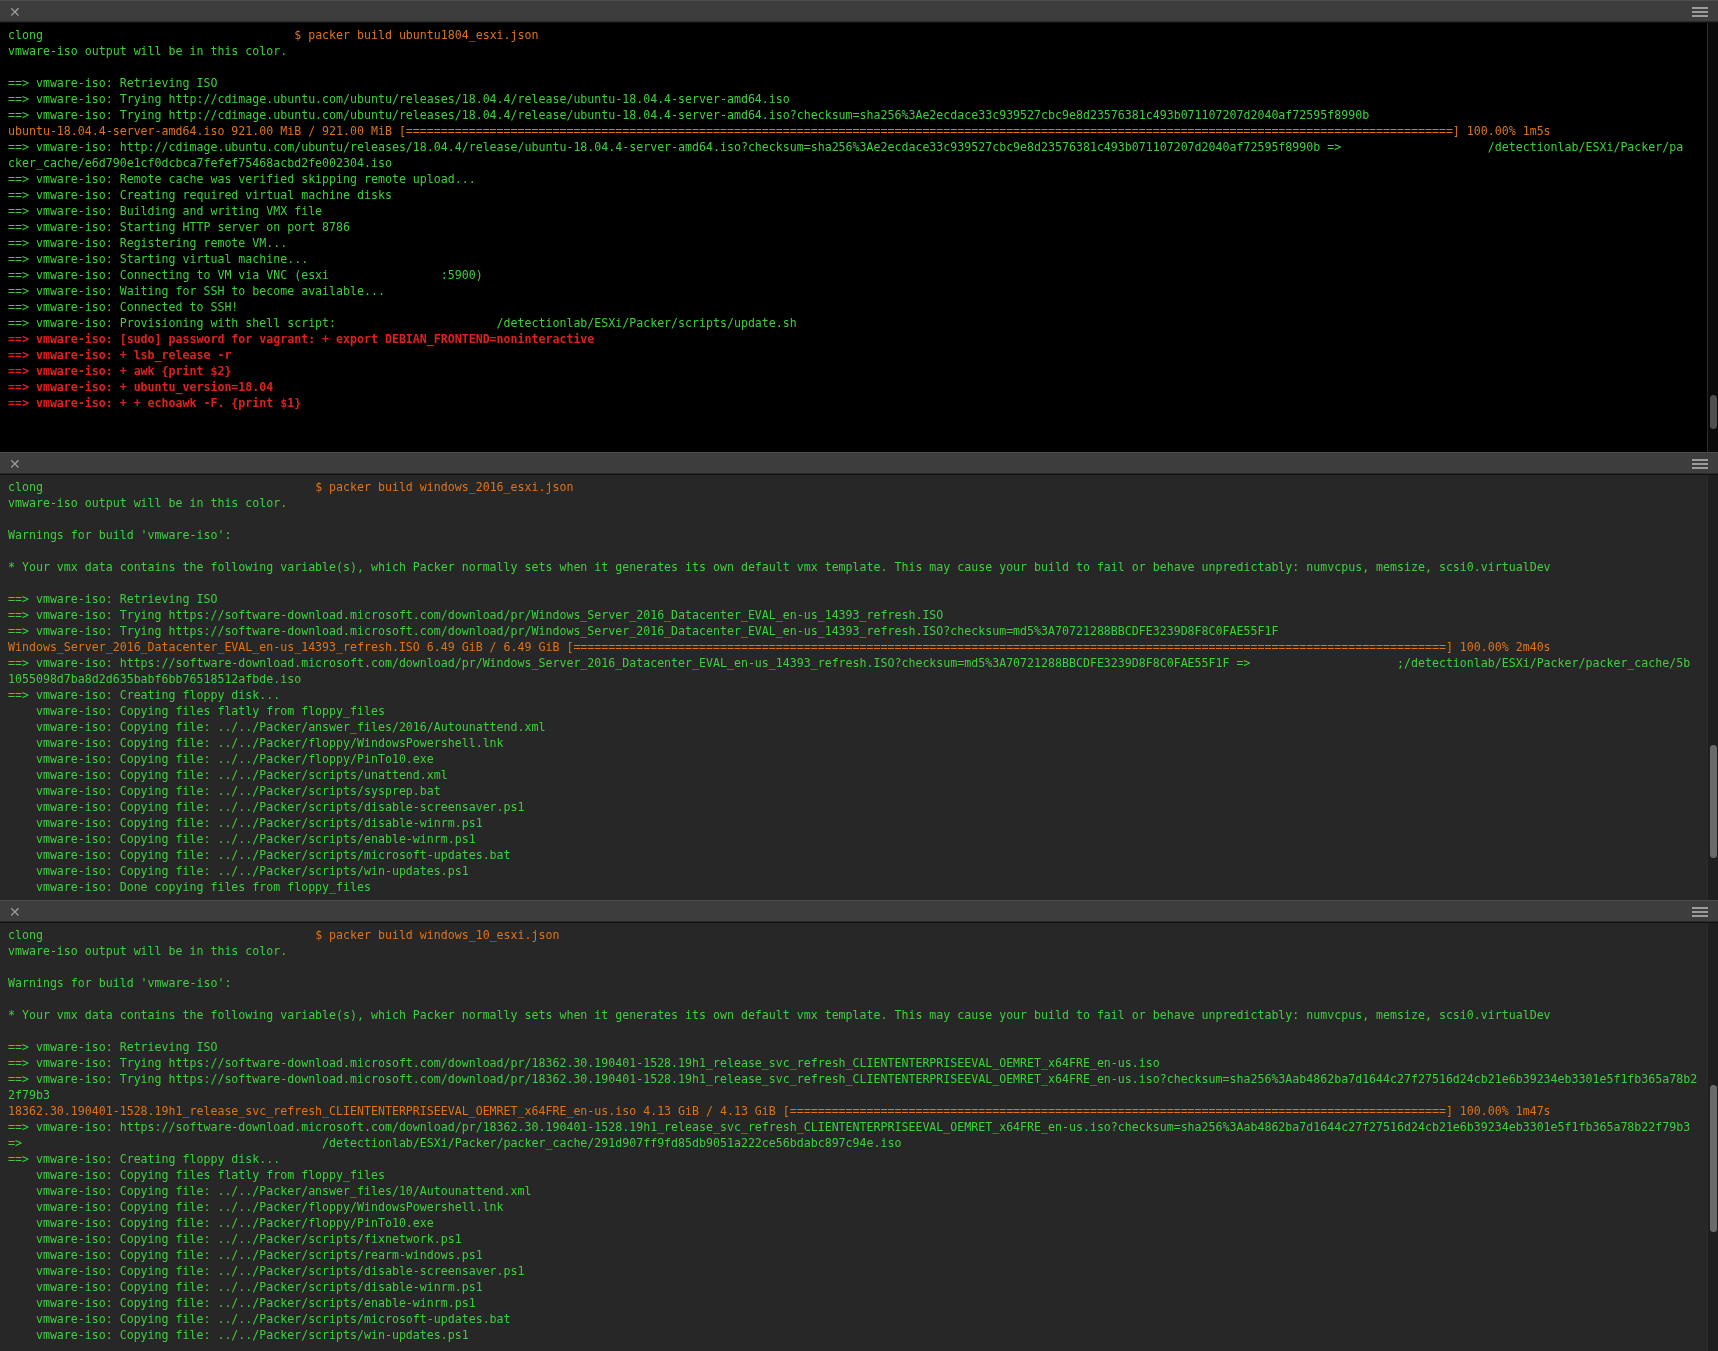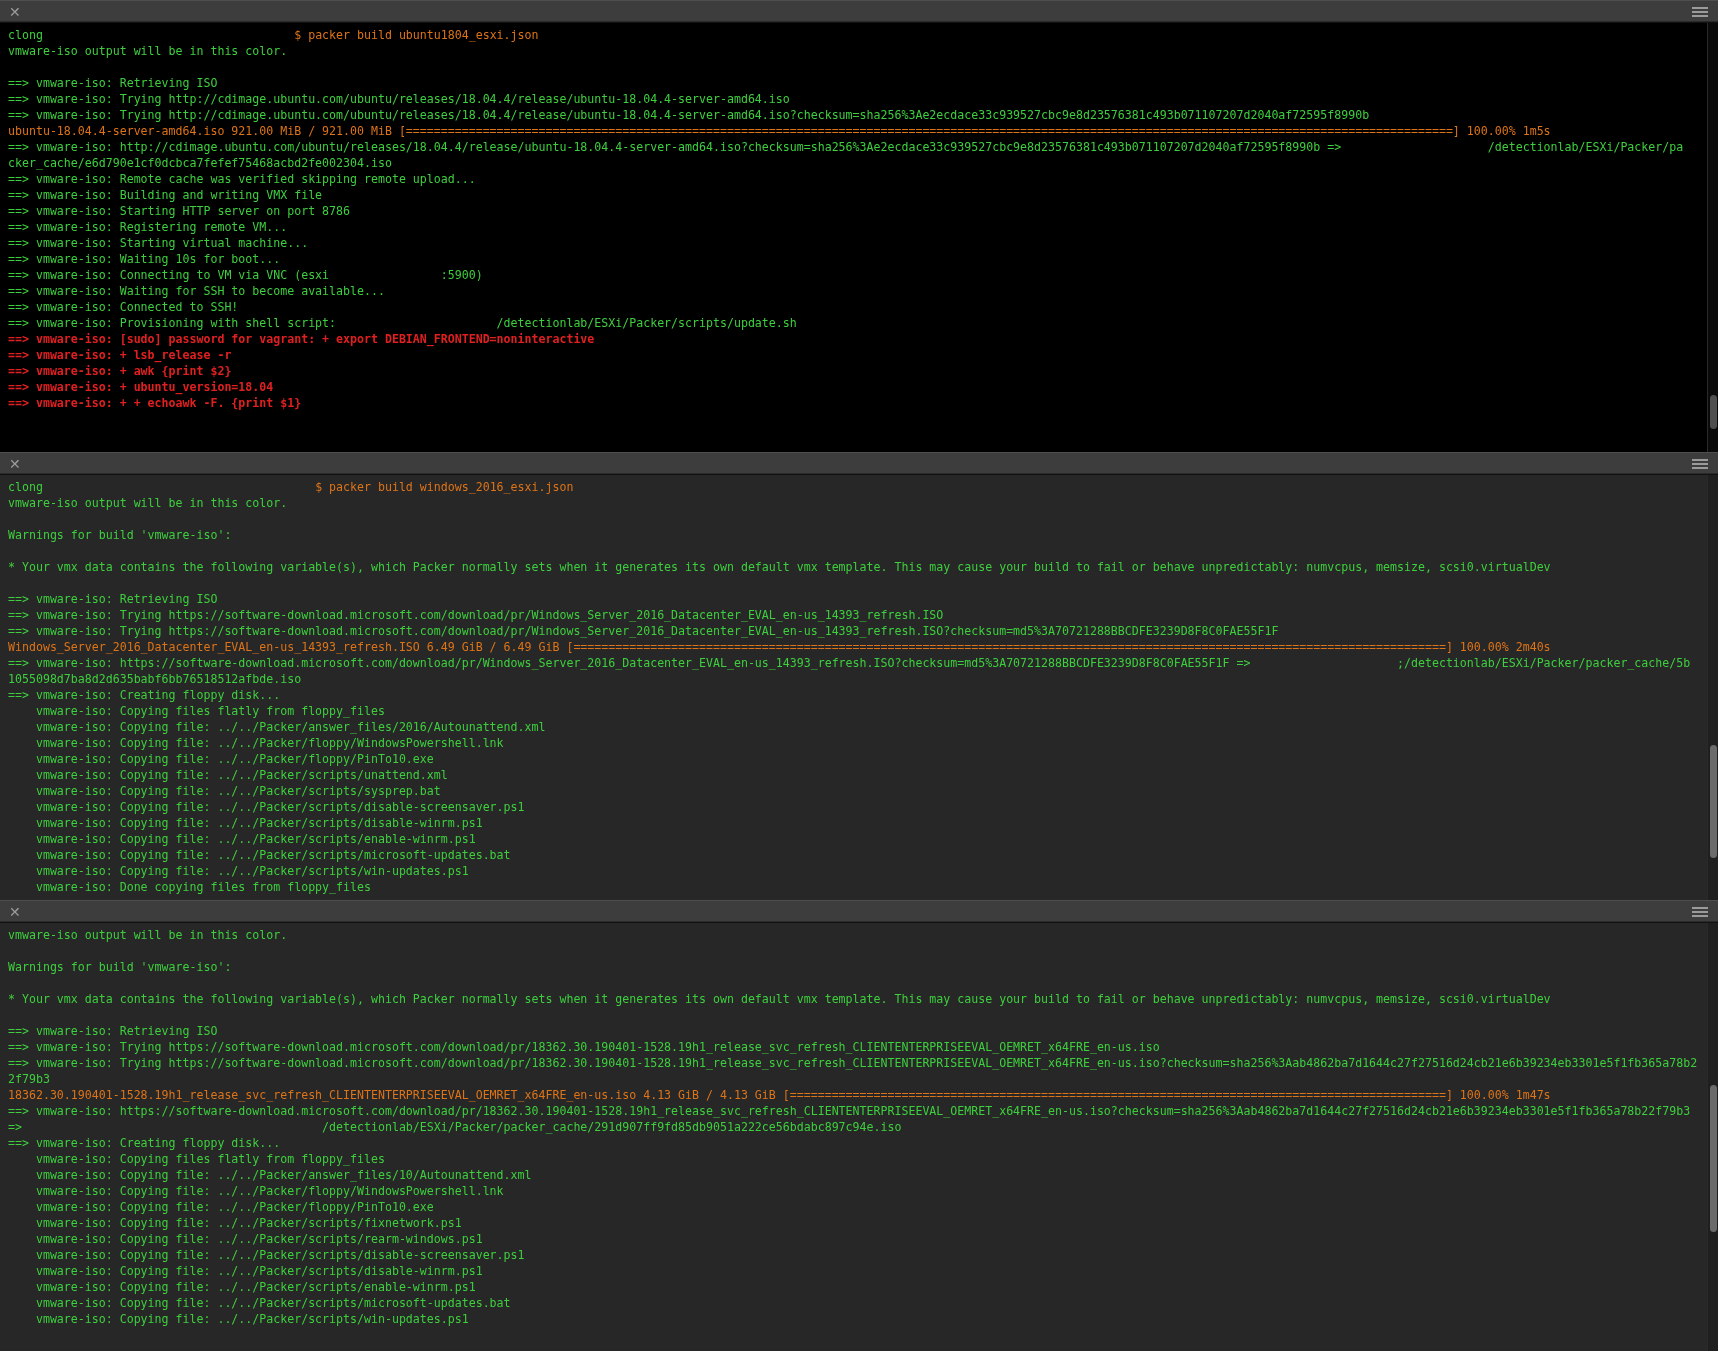--- a/index.html
+++ b/index.html
@@ -53,25 +53,25 @@
       <div class="line"><span class="g">clong</span><span class="o">                                    $ packer build ubuntu1804_esxi.json</span></div>
       <div class="line"><span class="g">vmware-iso output will be in this color.</span></div>
       <div class="line"> </div>
       <div class="line"><span class="g">==&gt; vmware-iso: Retrieving ISO</span></div>
       <div class="line"><span class="g">==&gt; vmware-iso: Trying http://cdimage.ubuntu.com/ubuntu/releases/18.04.4/release/ubuntu-18.04.4-server-amd64.iso</span></div>
       <div class="line"><span class="g">==&gt; vmware-iso: Trying http://cdimage.ubuntu.com/ubuntu/releases/18.04.4/release/ubuntu-18.04.4-server-amd64.iso?checksum=sha256%3Ae2ecdace33c939527cbc9e8d23576381c493b071107207d2040af72595f8990b</span></div>
       <div class="line"><span class="o">ubuntu-18.04.4-server-amd64.iso 921.00 MiB / 921.00 MiB [======================================================================================================================================================] 100.00% 1m5s</span></div>
       <div class="line"><span class="g">==&gt; vmware-iso: http://cdimage.ubuntu.com/ubuntu/releases/18.04.4/release/ubuntu-18.04.4-server-amd64.iso?checksum=sha256%3Ae2ecdace33c939527cbc9e8d23576381c493b071107207d2040af72595f8990b =&gt;                     /detectionlab/ESXi/Packer/pa</span></div>
       <div class="line"><span class="g">cker_cache/e6d790e1cf0dcbca7fefef75468acbd2fe002304.iso</span></div>
       <div class="line"><span class="g">==&gt; vmware-iso: Remote cache was verified skipping remote upload...</span></div>
+      <div class="line"><span class="g">==&gt; vmware-iso: Creating required virtual machine disks</span></div>
       <div class="line"><span class="g">==&gt; vmware-iso: Building and writing VMX file</span></div>
       <div class="line"><span class="g">==&gt; vmware-iso: Starting HTTP server on port 8786</span></div>
       <div class="line"><span class="g">==&gt; vmware-iso: Registering remote VM...</span></div>
       <div class="line"><span class="g">==&gt; vmware-iso: Starting virtual machine...</span></div>
-      <div class="line"><span class="g">==&gt; vmware-iso: Waiting 10s for boot...</span></div>
       <div class="line"><span class="g">==&gt; vmware-iso: Connecting to VM via VNC (esxi                :5900)</span></div>
       <div class="line"><span class="g">==&gt; vmware-iso: Waiting for SSH to become available...</span></div>
       <div class="line"><span class="g">==&gt; vmware-iso: Connected to SSH!</span></div>
       <div class="line"><span class="g">==&gt; vmware-iso: Provisioning with shell script:                       /detectionlab/ESXi/Packer/scripts/update.sh</span></div>
       <div class="line"><span class="r">==&gt; vmware-iso: [sudo] password for vagrant: + export DEBIAN_FRONTEND=noninteractive</span></div>
       <div class="line"><span class="r">==&gt; vmware-iso: + lsb_release -r</span></div>
       <div class="line"><span class="r">==&gt; vmware-iso: + awk {print $2}</span></div>
       <div class="line"><span class="r">==&gt; vmware-iso: + ubuntu_version=18.04</span></div>
       <div class="line"><span class="r">==&gt; vmware-iso: + + echoawk -F. {print $1}</span></div>
     </div>
@@ -125,20 +125,21 @@
 <div class="pane pane23" id="pane-w10">
   <div class="titlebar">
     <span class="close">✕</span>
     <span class="menu">
         <i></i>
         <i></i>
         <i></i>
       </span>
   </div>
   <div class="content">
+      <div class="line"><span class="g">clong</span><span class="o">                                       $ packer build windows_10_esxi.json</span></div>
       <div class="line"><span class="g">vmware-iso output will be in this color.</span></div>
       <div class="line"> </div>
       <div class="line"><span class="g">Warnings for build 'vmware-iso':</span></div>
       <div class="line"> </div>
       <div class="line"><span class="g">* Your vmx data contains the following variable(s), which Packer normally sets when it generates its own default vmx template. This may cause your build to fail or behave unpredictably: numvcpus, memsize, scsi0.virtualDev</span></div>
       <div class="line"> </div>
       <div class="line"><span class="g">==&gt; vmware-iso: Retrieving ISO</span></div>
       <div class="line"><span class="g">==&gt; vmware-iso: Trying https://software-download.microsoft.com/download/pr/18362.30.190401-1528.19h1_release_svc_refresh_CLIENTENTERPRISEEVAL_OEMRET_x64FRE_en-us.iso</span></div>
       <div class="line"><span class="g">==&gt; vmware-iso: Trying https://software-download.microsoft.com/download/pr/18362.30.190401-1528.19h1_release_svc_refresh_CLIENTENTERPRISEEVAL_OEMRET_x64FRE_en-us.iso?checksum=sha256%3Aab4862ba7d1644c27f27516d24cb21e6b39234eb3301e5f1fb365a78b2</span></div>
       <div class="line"><span class="g">2f79b3</span></div>

